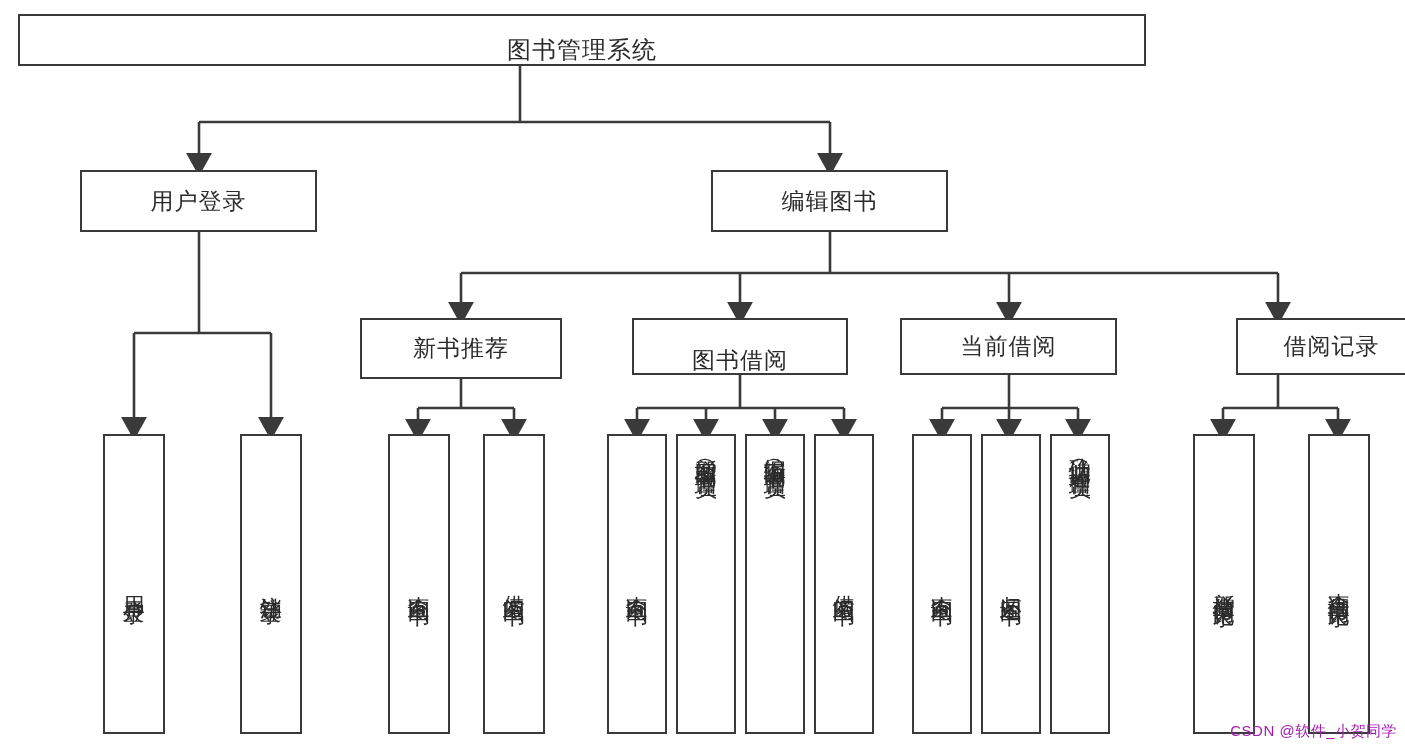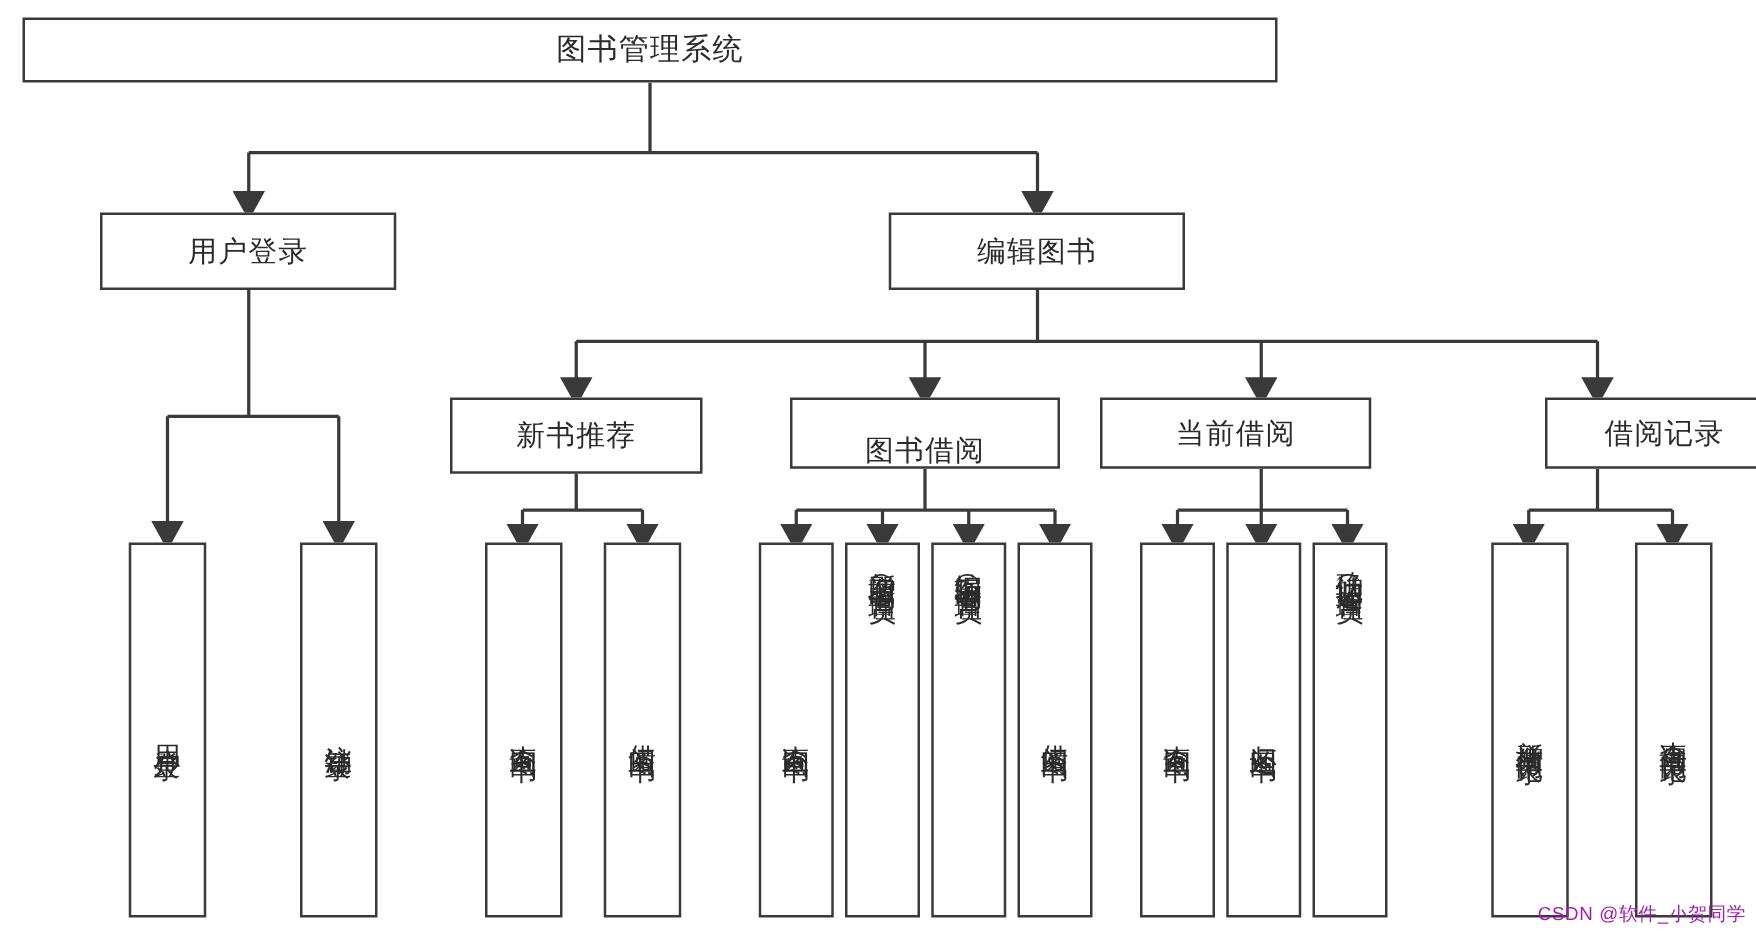--- a/index.html
+++ b/index.html
@@ -124,41 +124,41 @@
       <path d="M1009,408 L1009,422" marker-end="url(#arrow)"></path>
       <path d="M1078,408 L1078,422" marker-end="url(#arrow)"></path>
 
       <path d="M1278,375 L1278,408"></path>
       <path d="M1223,408 L1338,408"></path>
       <path d="M1223,408 L1223,422" marker-end="url(#arrow)"></path>
       <path d="M1338,408 L1338,422" marker-end="url(#arrow)"></path>
     </g>
   </svg>
 
-  <div class="node horiz root" style="left:18px; top:14px; width:1004px; height:52px;">
+  <div class="node horiz root" style="left:18px; top:14px; width:1128px; height:52px;align-items:flex-end;">
     <span class="lbl">图书管理系统</span>
   </div>
 
   <div class="node horiz" style="left:80px; top:170px; width:237px; height:62px;">
     <span class="lbl">用户登录</span>
   </div>
 
   <div class="node horiz" style="left:711px; top:170px; width:237px; height:62px;">
     <span class="lbl">编辑图书</span>
   </div>
 
   <div class="node horiz" style="left:360px; top:318px; width:202px; height:61px;">
     <span class="lbl">新书推荐</span>
   </div>
 
   <div class="node horiz" style="left:632px; top:318px; width:216px; height:57px;align-items:flex-end;">
     <span class="lbl">图书借阅</span>
   </div>
 
-  <div class="node horiz" style="left:880px; top:318px; width:217px; height:57px;">
+  <div class="node horiz" style="left:900px; top:318px; width:217px; height:57px;">
     <span class="lbl">当前借阅</span>
   </div>
 
   <div class="node horiz" style="left:1236px; top:318px; width:191px; height:57px;">
     <span class="lbl">借阅记录</span>
   </div>
 
   <div class="node vert mid" style="left:103px; top:434px; width:62px; height:300px;">
     <span class="lbl">用户登录</span>
   </div>

